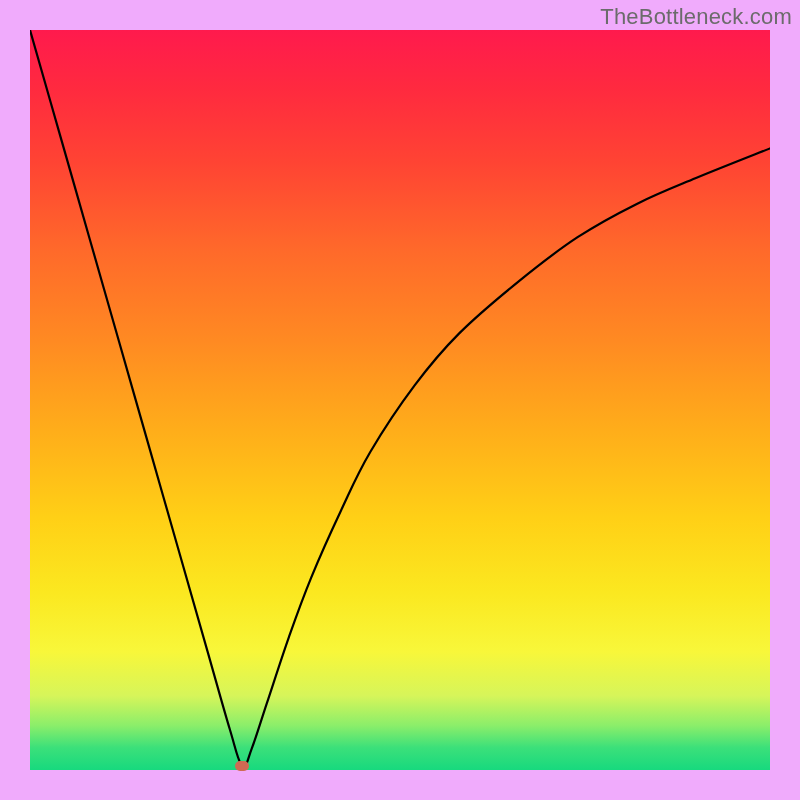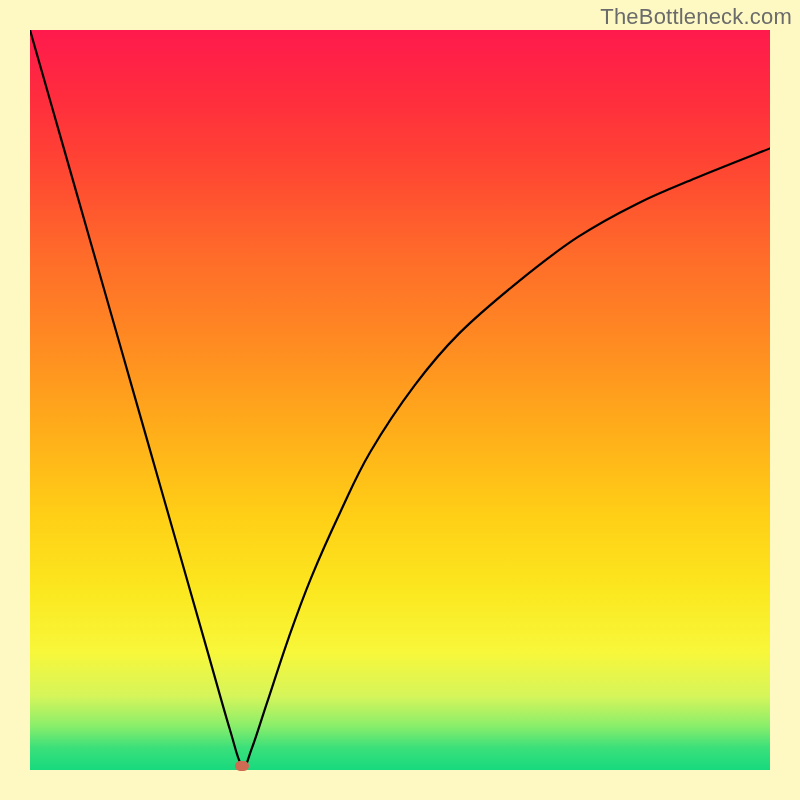--- a/index.html
+++ b/index.html
@@ -8,21 +8,21 @@
     width: 800px;
     height: 800px;
     overflow: hidden;
     background: #000;
     font-family: Arial, Helvetica, sans-serif;
   }
   .chart-wrap {
     position: relative;
     width: 800px;
     height: 800px;
-    background: #fef9c3;
+    background: #f0abfc;
   }
   .plot-area {
     position: absolute;
     left: 30px;
     top: 30px;
     width: 740px;
     height: 740px;
     background: linear-gradient(to bottom,
       #ff1a4d 0%,
       #ff2a3f 8%,

